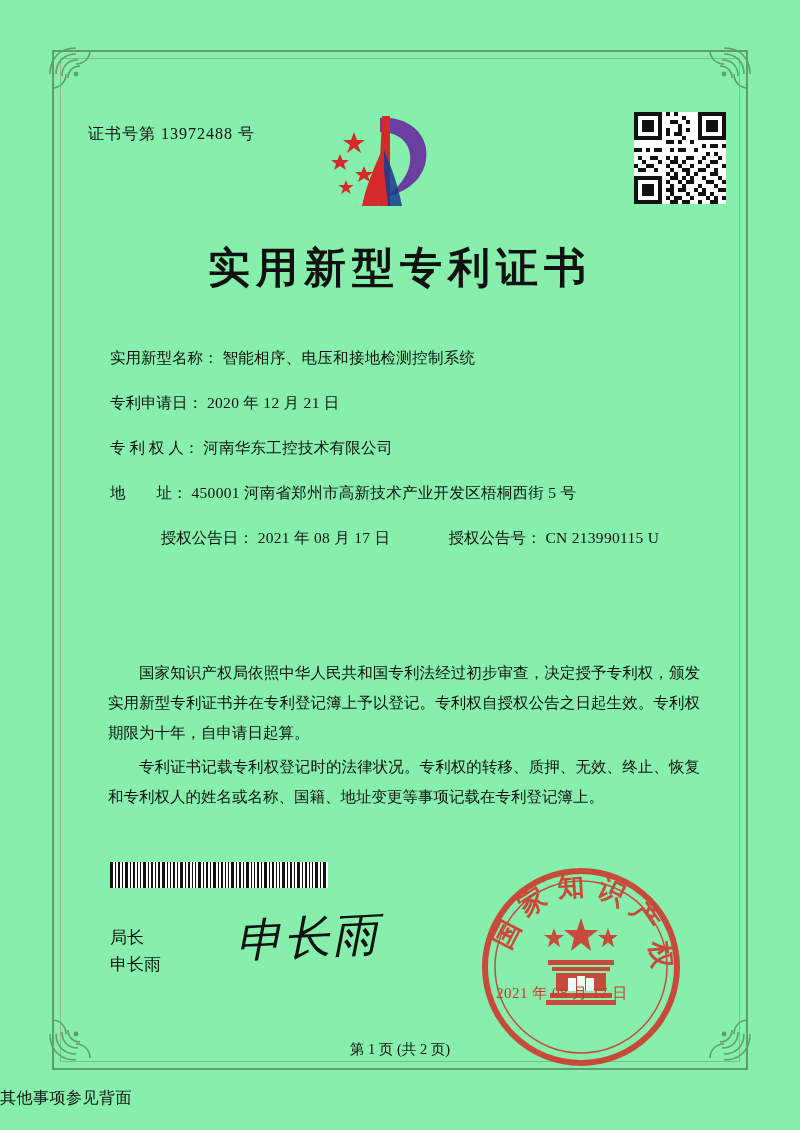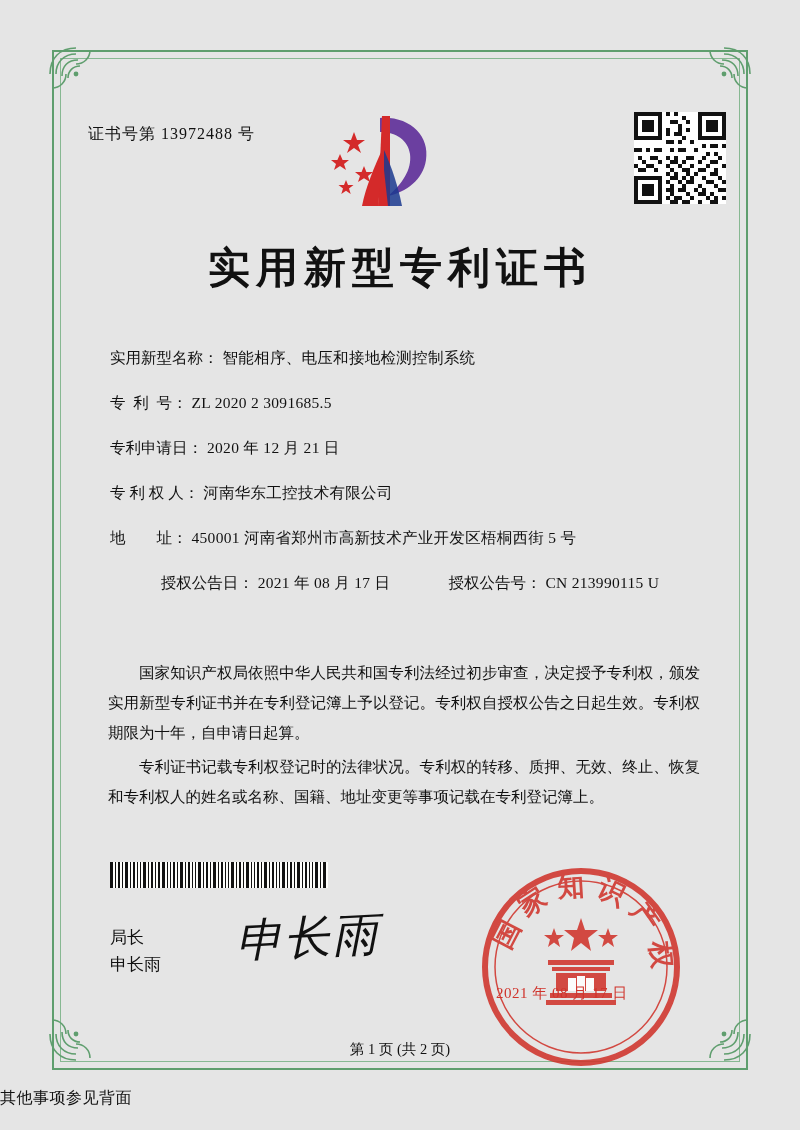--- a/index.html
+++ b/index.html
@@ -12,21 +12,21 @@
     height: 1130px;
     font-family: "Liberation Serif", "DejaVu Serif", serif;
     color: #1a1a1a;
     position: relative;
     overflow: hidden;
   }
 
   .page {
     position: absolute;
     inset: 0;
-    background: #e5e5e5;
+    background: #86efac;
   }
 
   
   .border-outer {
     position: absolute;
     left: 52px;
     top: 50px;
     width: 696px;
     height: 1020px;
     border: 2px solid #5f9e6e;
@@ -404,24 +404,20 @@
   </div>
 
   <div class="title">实用新型专利证书</div>
 
   <div class="fields">
     <div class="field-row">
       <span class="field-label">实用新型名称：</span>
       <span class="field-value">智能相序、电压和接地检测控制系统</span>
     </div>
     <div class="field-row">
-      <span class="field-label">专  利  号：</span>
-      <span class="field-value">ZL 2020 2 3091685.5</span>
-    </div>
-    <div class="field-row">
       <span class="field-label">专利申请日：</span>
       <span class="field-value">2020 年 12 月 21 日</span>
     </div>
     <div class="field-row">
       <span class="field-label">专 利 权 人：</span>
       <span class="field-value">河南华东工控技术有限公司</span>
     </div>
     <div class="field-row">
       <span class="field-label">地        址：</span>
       <span class="field-value">450001 河南省郑州市高新技术产业开发区梧桐西街 5 号</span>

